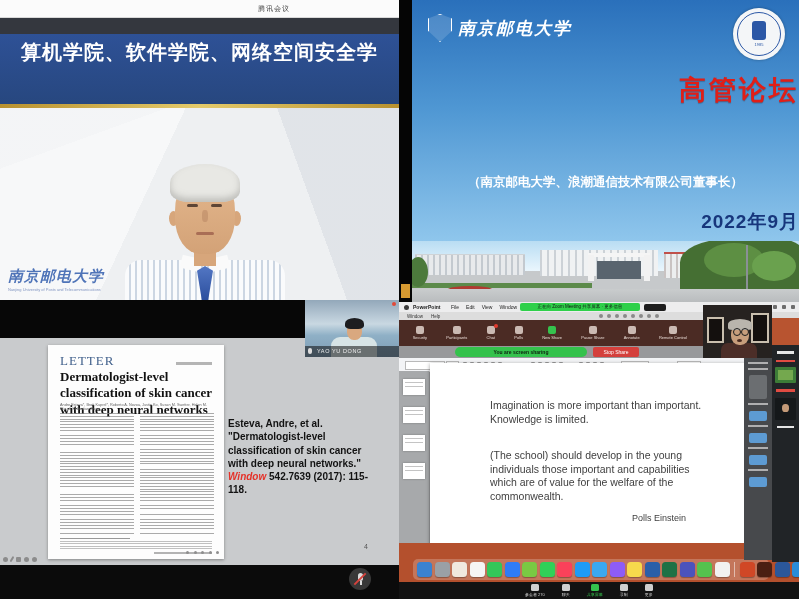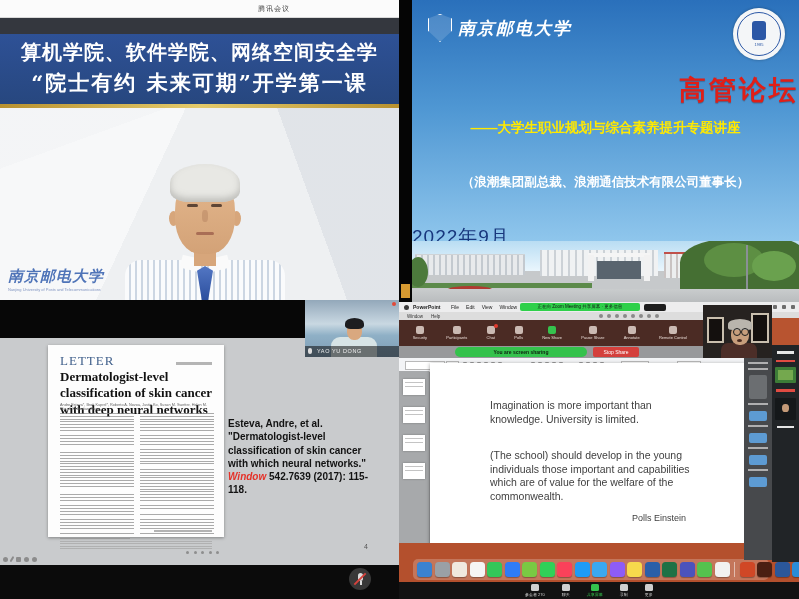--- a/index.html
+++ b/index.html
@@ -52,21 +52,21 @@
   .bl-topbar{left:0;top:0;width:399px;height:38px;background:#070707;}
   .bl-video{left:305px;top:0;width:94px;height:57px;overflow:hidden;z-index:5;
             background:linear-gradient(180deg,#93a8ba 0%,#c9d8e2 42%,#8fb0c6 62%,#7d9cb4 100%);}
   .y-shirt{position:absolute;left:26px;bottom:0;width:46px;height:20px;background:#d7e4e6;border-radius:9px 9px 0 0;}
   .y-face{position:absolute;left:42px;bottom:17px;width:15px;height:17px;background:#d9a87f;border-radius:45%;}
   .y-hair{position:absolute;left:40px;bottom:28px;width:19px;height:11px;background:#1d1d20;border-radius:50% 50% 30% 30%;}
   .y-label{position:absolute;left:0;bottom:0;width:100%;height:11px;background:rgba(15,15,15,.55);
            color:#eee;font-size:5.5px;line-height:11px;padding-left:12px;letter-spacing:.6px;box-sizing:border-box;}
   .y-mic{position:absolute;left:3px;bottom:3px;width:4px;height:6px;background:#ddd;border-radius:2px;}
   .y-rec{position:absolute;right:3px;top:2px;width:4px;height:4px;border-radius:50%;background:#e04a3a;}
-  .bl-paper{left:48px;top:45px;width:176px;height:192px;background:#fdfdfd;box-shadow:0 1px 3px rgba(0,0,0,.35);}
+  .bl-paper{left:48px;top:45px;width:176px;height:214px;background:#fdfdfd;box-shadow:0 1px 3px rgba(0,0,0,.35);}
   .ppr-letter{position:absolute;left:12px;top:8px;font-family:"Liberation Serif",serif;
               font-size:13px;color:#42618c;letter-spacing:1px;}
   .ppr-doi{position:absolute;right:12px;top:17px;width:36px;height:2.5px;background:#b5b5b5;}
   .ppr-title{position:absolute;left:12px;top:24px;width:152px;font-family:"Liberation Serif",serif;
              font-weight:bold;font-size:13px;line-height:1.25;color:#111;}
   .ppr-authors{position:absolute;left:12px;top:58px;width:152px;font-size:3.8px;color:#666;}
   .ppr-col{position:absolute;top:68px;width:74px;height:122px;
            background:repeating-linear-gradient(180deg,#8f8f8f 0,#8f8f8f .9px,rgba(0,0,0,0) .9px,rgba(0,0,0,0) 2.8px);opacity:.75;}
   .ppr-colA{left:12px}.ppr-colB{left:92px}
   .ppr-gap{position:absolute;left:0;width:100%;height:3px;background:#fdfdfd;}
@@ -105,21 +105,21 @@
   .tr-seal-year{position:absolute;left:0;top:34px;width:100%;text-align:center;font-size:4px;color:#2c58a6;}
   .tr-title{position:absolute;left:0;top:72px;width:100%;text-align:right;
             font-family:"DejaVu Serif","Liberation Serif",serif;font-weight:bold;
             font-size:27px;color:#e11e17;letter-spacing:3px;text-shadow:0 1px 1px rgba(0,0,0,.25);}
   .tr-sub{position:absolute;left:0;top:119px;width:100%;text-align:center;font-weight:bold;
           font-size:13.5px;color:#ffe900;}
   .tr-speaker{position:absolute;left:0;top:148px;width:100%;text-align:center;font-weight:bold;
           font-size:18px;color:#e11e17;letter-spacing:1px;}
   .tr-sdesc{position:absolute;left:0;top:174px;width:100%;text-align:center;font-weight:bold;
           font-size:12.5px;color:#ffffff;}
-  .tr-date{position:absolute;left:0;top:224px;width:100%;text-align:left;font-weight:normal;
+  .tr-date{position:absolute;left:0;top:209px;width:100%;text-align:right;font-weight:bold;
           font-size:19px;color:#17367c;letter-spacing:1px;}
   .tr-photo{left:13px;top:241px;width:387px;height:61px;overflow:hidden;background:#c6c9cb;}
   .ph-sky{position:absolute;left:0;top:0;width:100%;height:30px;background:linear-gradient(#b9ddf3,#eaf6fd);}
   .ph-bldgL{position:absolute;left:3px;top:13px;width:110px;height:20px;background:#e8eaec;
             border-top:1px solid #cfd3d6;
             background-image:repeating-linear-gradient(90deg,rgba(110,125,140,.3) 0 2px,rgba(0,0,0,0) 2px 6px);}
   .ph-bldgM{position:absolute;left:128px;top:9px;width:118px;height:26px;background:#f0f2f3;
             background-image:repeating-linear-gradient(90deg,rgba(110,125,140,.28) 0 2px,rgba(0,0,0,0) 2px 7px);}
   .ph-bldgR{position:absolute;left:252px;top:11px;width:74px;height:24px;background:#eceeef;
             background-image:repeating-linear-gradient(90deg,rgba(120,95,90,.3) 0 2px,rgba(0,0,0,0) 2px 6px);
@@ -214,21 +214,20 @@
 
 <div class="stage">
 
   <div id="q-tl" class="abs">
     <div class="abs tl-titlebar">
       <span class="tl-title">腾讯会议</span>
     </div>
     <div class="abs tl-darkstrip"></div>
     <div class="abs tl-banner">
       <div class="bl1">算机学院、软件学院、网络空间安全学</div>
-      <div class="bl2">“院士有约 未来可期”开学第一课</div>
     </div>
     <div class="abs tl-gold"></div>
     <div class="abs tl-video">
       <div class="tl-person">
         <div class="p-body"></div>
         <div class="p-collarL"></div>
         <div class="p-collarR"></div>
         <div class="p-neck"></div>
         <div class="p-tie"></div>
         <div class="p-earL"></div>
@@ -272,21 +271,21 @@
           <i class="ppr-gap" style="top:76px"></i>
       </div>
       <div class="ppr-col ppr-colB">
         <i class="ppr-gap" style="top:52px"></i>
           <i class="ppr-gap" style="top:96px"></i>
       </div>
       <div class="ppr-footrule"></div>
       <div class="ppr-footnotes"></div>
       <div class="ppr-pageline"></div>
     </div>
-    <div class="abs bl-citation"><span>Esteva, Andre, et al. "Dermatologist-level classification of skin cancer with which neural networks." </span><span class="cit-journal">Window</span><span> 542.7639 (2017): 115-118.</span></div>
+    <div class="abs bl-citation"><span>Esteva, Andre, et al. "Dermatologist-level classification of skin cancer with deep neural networks." </span><span class="cit-journal">Window</span><span> 542.7639 (2017): 115-118.</span></div>
     <div class="abs bl-dots">
       <span></span>
         <span></span>
         <span></span>
         <span></span>
         <span></span>
     </div>
     <div class="abs bl-pagenum">4</div>
     <div class="abs bl-annot">
       <i class="round"></i>
@@ -308,22 +307,21 @@
     <div class="abs tr-gold"></div>
     <div class="abs tr-slide">
       <div class="tr-shield"></div>
       <div class="tr-univ">南京邮电大学</div>
       <div class="tr-seal">
         <div class="tr-seal-ring"></div>
         <div class="tr-seal-glyph"></div>
         <div class="tr-seal-year">1985</div>
       </div>
       <div class="tr-title">高管论坛</div>
-      <div class="tr-sub">——大学生职业规划与综合素养提升专题讲座</div>
-      <div class="tr-sdesc">（浪潮集团副总裁、浪潮通信技术有限公司董事长）</div>
+      <div class="tr-sdesc">（南京邮电大学、浪潮通信技术有限公司董事长）</div>
       <div class="tr-date">2022年9月</div>
     </div>
     <div class="abs tr-photo">
       <div class="ph-sky"></div>
       <div class="ph-bldgL"></div>
       <div class="ph-bldgM"></div>
       <div class="ph-bldgR"></div>
       <div class="ph-beam"></div>
       <div class="ph-pillarL"></div>
       <div class="ph-pillarR"></div>
@@ -466,21 +464,21 @@
       <div class="rail-thumb" style="top:64px">
           <i></i>
           <i></i>
         </div>
       <div class="rail-thumb" style="top:92px">
           <i></i>
           <i></i>
         </div>
     </div>
     <div class="abs br-slide">
-      <div class="sl-q1">Imagination is more important than knowledge. University is limited.</div>
+      <div class="sl-q1">Imagination is more important than important. Knowledge is limited.</div>
       <div class="sl-q2">(The school) should develop in the young individuals those important and capabilities which are of value for the welfare of the commonwealth.</div>
       <div class="sl-attr">Polls Einstein</div>
     </div>
     <div class="abs br-video">
       <div class="e-frame1"></div>
       <div class="e-frame2"></div>
       <div class="e-shirt"></div>
       <div class="e-face"></div>
       <div class="e-hair"></div>
       <div class="e-glL"></div>

